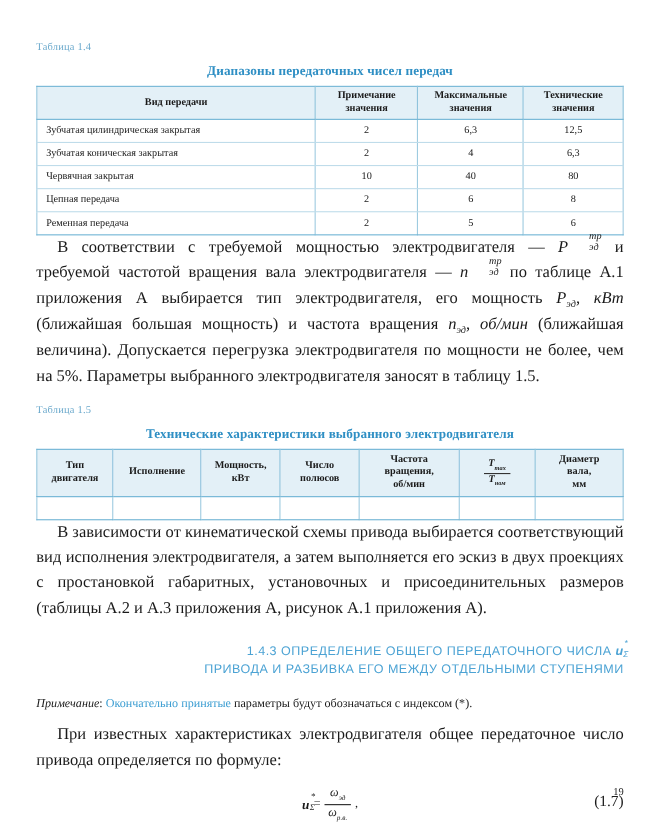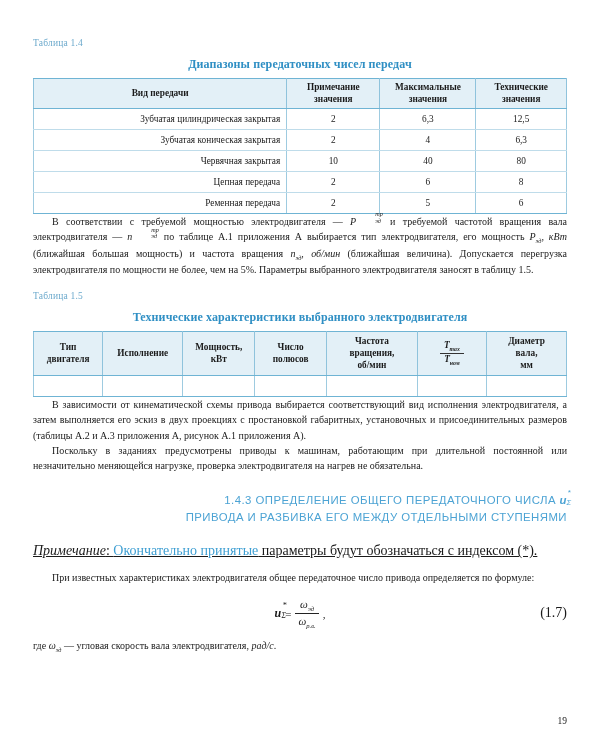--- a/index.html
+++ b/index.html
@@ -78,21 +78,21 @@
     border-bottom: 1px solid #bfdcea;
   }
   table.doc-table tbody tr:last-child td {
     border-bottom: 1.6px solid #6fb4d4;
   }
   .t14 { margin-bottom: 0; }
   .t14 col.c0 { width: 47.5%; }
   .t14 col.c1 { width: 17.5%; }
   .t14 col.c2 { width: 18%; }
   .t14 col.c3 { width: 17%; }
-  .t14 td.name { text-align: right; padding-left: 8px; }
+  .t14 td.name { text-align: left; padding-left: 8px; }
   .t14 td.num  { text-align: center; }
 
   .t15 col.c0 { width: 13%; }
   .t15 col.c1 { width: 15%; }
   .t15 col.c2 { width: 13.5%; }
   .t15 col.c3 { width: 13.5%; }
   .t15 col.c4 { width: 17%; }
   .t15 col.c5 { width: 13%; }
   .t15 col.c6 { width: 15%; }
   .t15 thead th { padding: 4px 3px; }
@@ -109,21 +109,21 @@
   }
   .frac .num-part { display: block; padding: 0 4px 1px 4px; border-bottom: 1px solid #333; }
   .frac .den-part { display: block; padding: 1px 4px 0 4px; }
   .frac sub { font-size: 0.62em; font-style: italic; }
 
   
   p.body {
     margin: 0;
     text-align: justify;
     text-justify: inter-word;
-    font-size: 10px;
+    font-size: 15px;
     line-height: 1.52;
     font-family: "Liberation Serif", serif;
     text-indent: 19px;
     hyphens: manual;
   }
   p.body.tight { margin-top: 0; }
   .block-after-table { margin-top: 13px; }
 
   var.sym {
     font-style: italic;
@@ -170,25 +170,24 @@
   .u-sigma .sig {
     position: absolute;
     left: 7px; top: 5px;
     font-size: 7.5px;
     font-weight: normal;
   }
 
   
   p.note {
     margin: 0;
-    font-size: 14px;
+    font-size: 11px;
     font-family: "Liberation Serif", serif;
     text-indent: 0;
     line-height: 1.5;
-    text-decoration: underline;
   }
   p.note .note-lead { font-style: italic; }
   p.note .note-hl { color: #3d9ed2; }
 
   
   .formula-row {
     position: relative;
     margin: 10px 0 8px 0;
     height: 34px;
   }
@@ -359,21 +358,20 @@
           <td></td>
           <td></td>
           <td></td>
           <td></td>
           <td></td>
         </tr>
       </tbody>
     </table>
 
     <p class="body block-after-table">В зависимости от кинематической схемы привода выбирается соответствующий вид исполнения электродвигателя, а затем выполняется его эскиз в двух проекциях с простановкой габаритных, установочных и присоединительных размеров (таблицы А.2 и А.3 приложения А, рисунок А.1 приложения А).</p>
-    <p class="body tight">Поскольку в заданиях предусмотрены приводы к машинам, работающим при длительной постоянной или незначительно меняющейся нагрузке, проверка электродвигателя на нагрев не обязательна.</p>
 
     <h2 class="section" style="margin-top:19px;">
       <span class="l1"><span>1.4.3 ОПРЕДЕЛЕНИЕ ОБЩЕГО ПЕРЕДАТОЧНОГО ЧИСЛА </span><span class="u-sigma"><span>u</span><span class="star">*</span><span class="sig">Σ</span></span></span>
       <span class="l2">ПРИВОДА И РАЗБИВКА ЕГО МЕЖДУ ОТДЕЛЬНЫМИ СТУПЕНЯМИ</span>
     </h2>
 
     <p class="note" style="margin-top:14px;"><span class="note-lead">Примечание</span><span>: </span><span class="note-hl">Окончательно принятые</span><span> параметры будут обозначаться с индексом (*).</span></p>
 
     <p class="body" style="margin-top:9px;">При известных характеристиках электродвигателя общее передаточное число привода определяется по формуле:</p>
 

